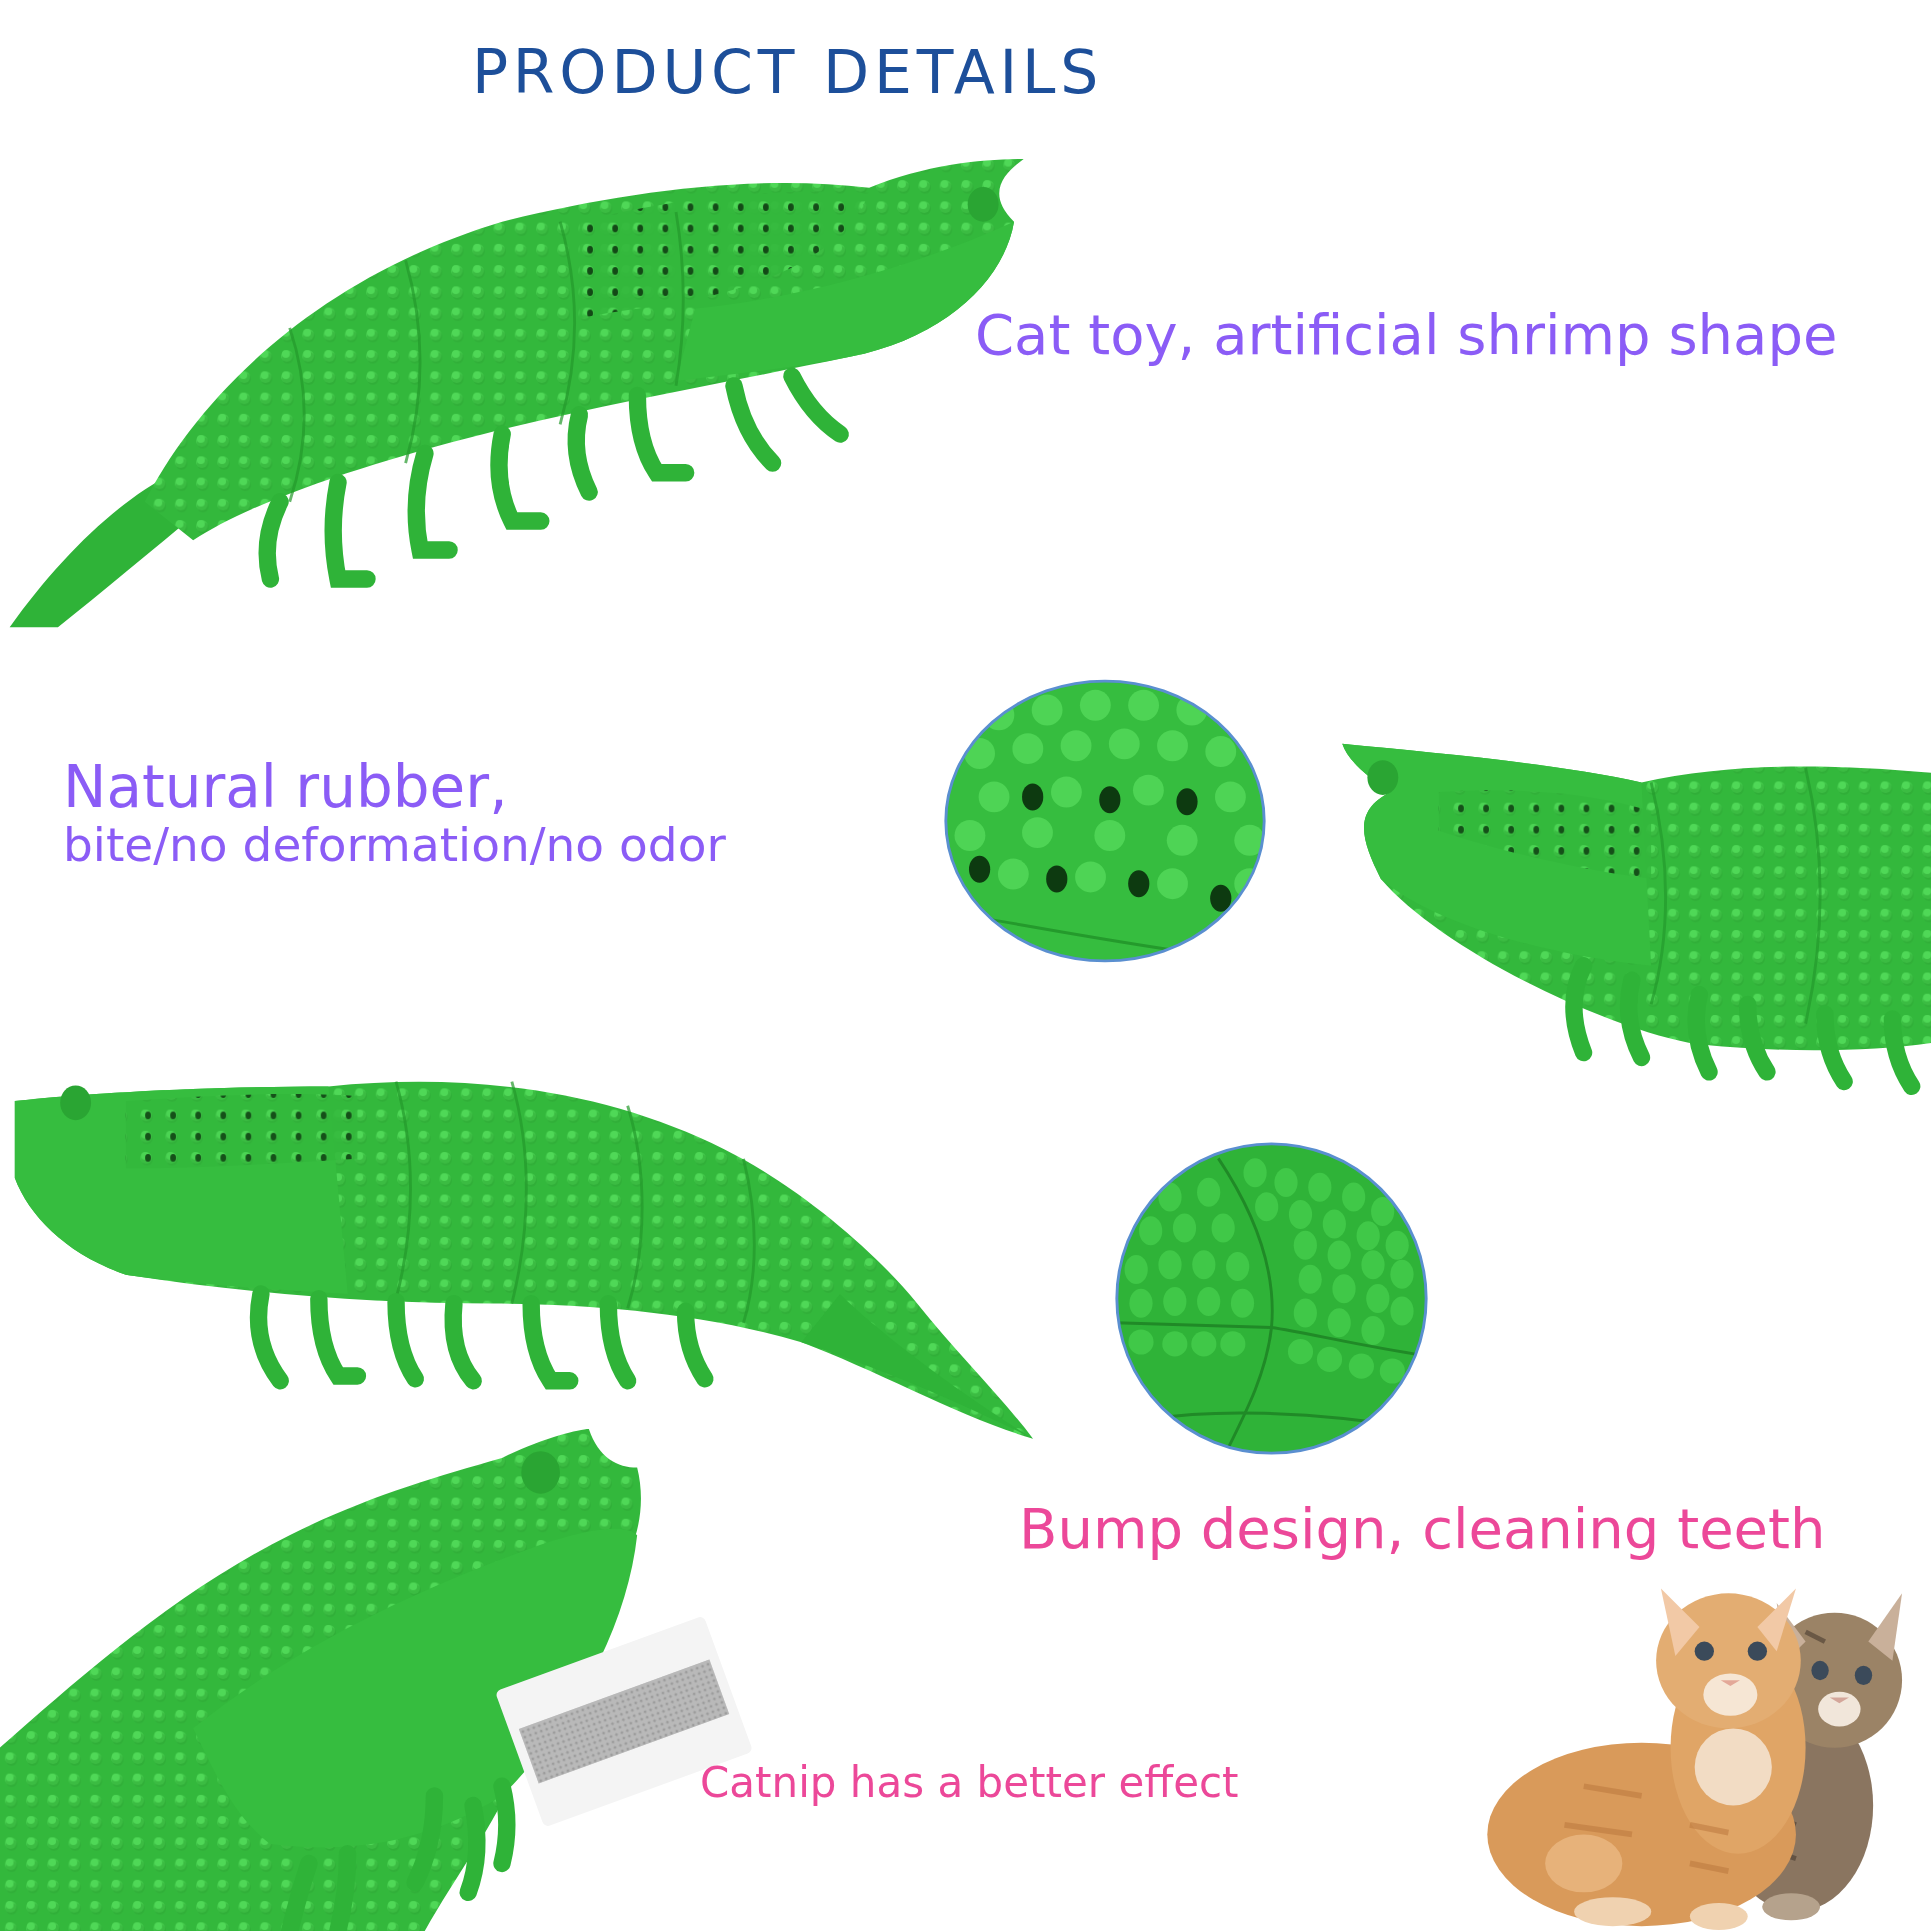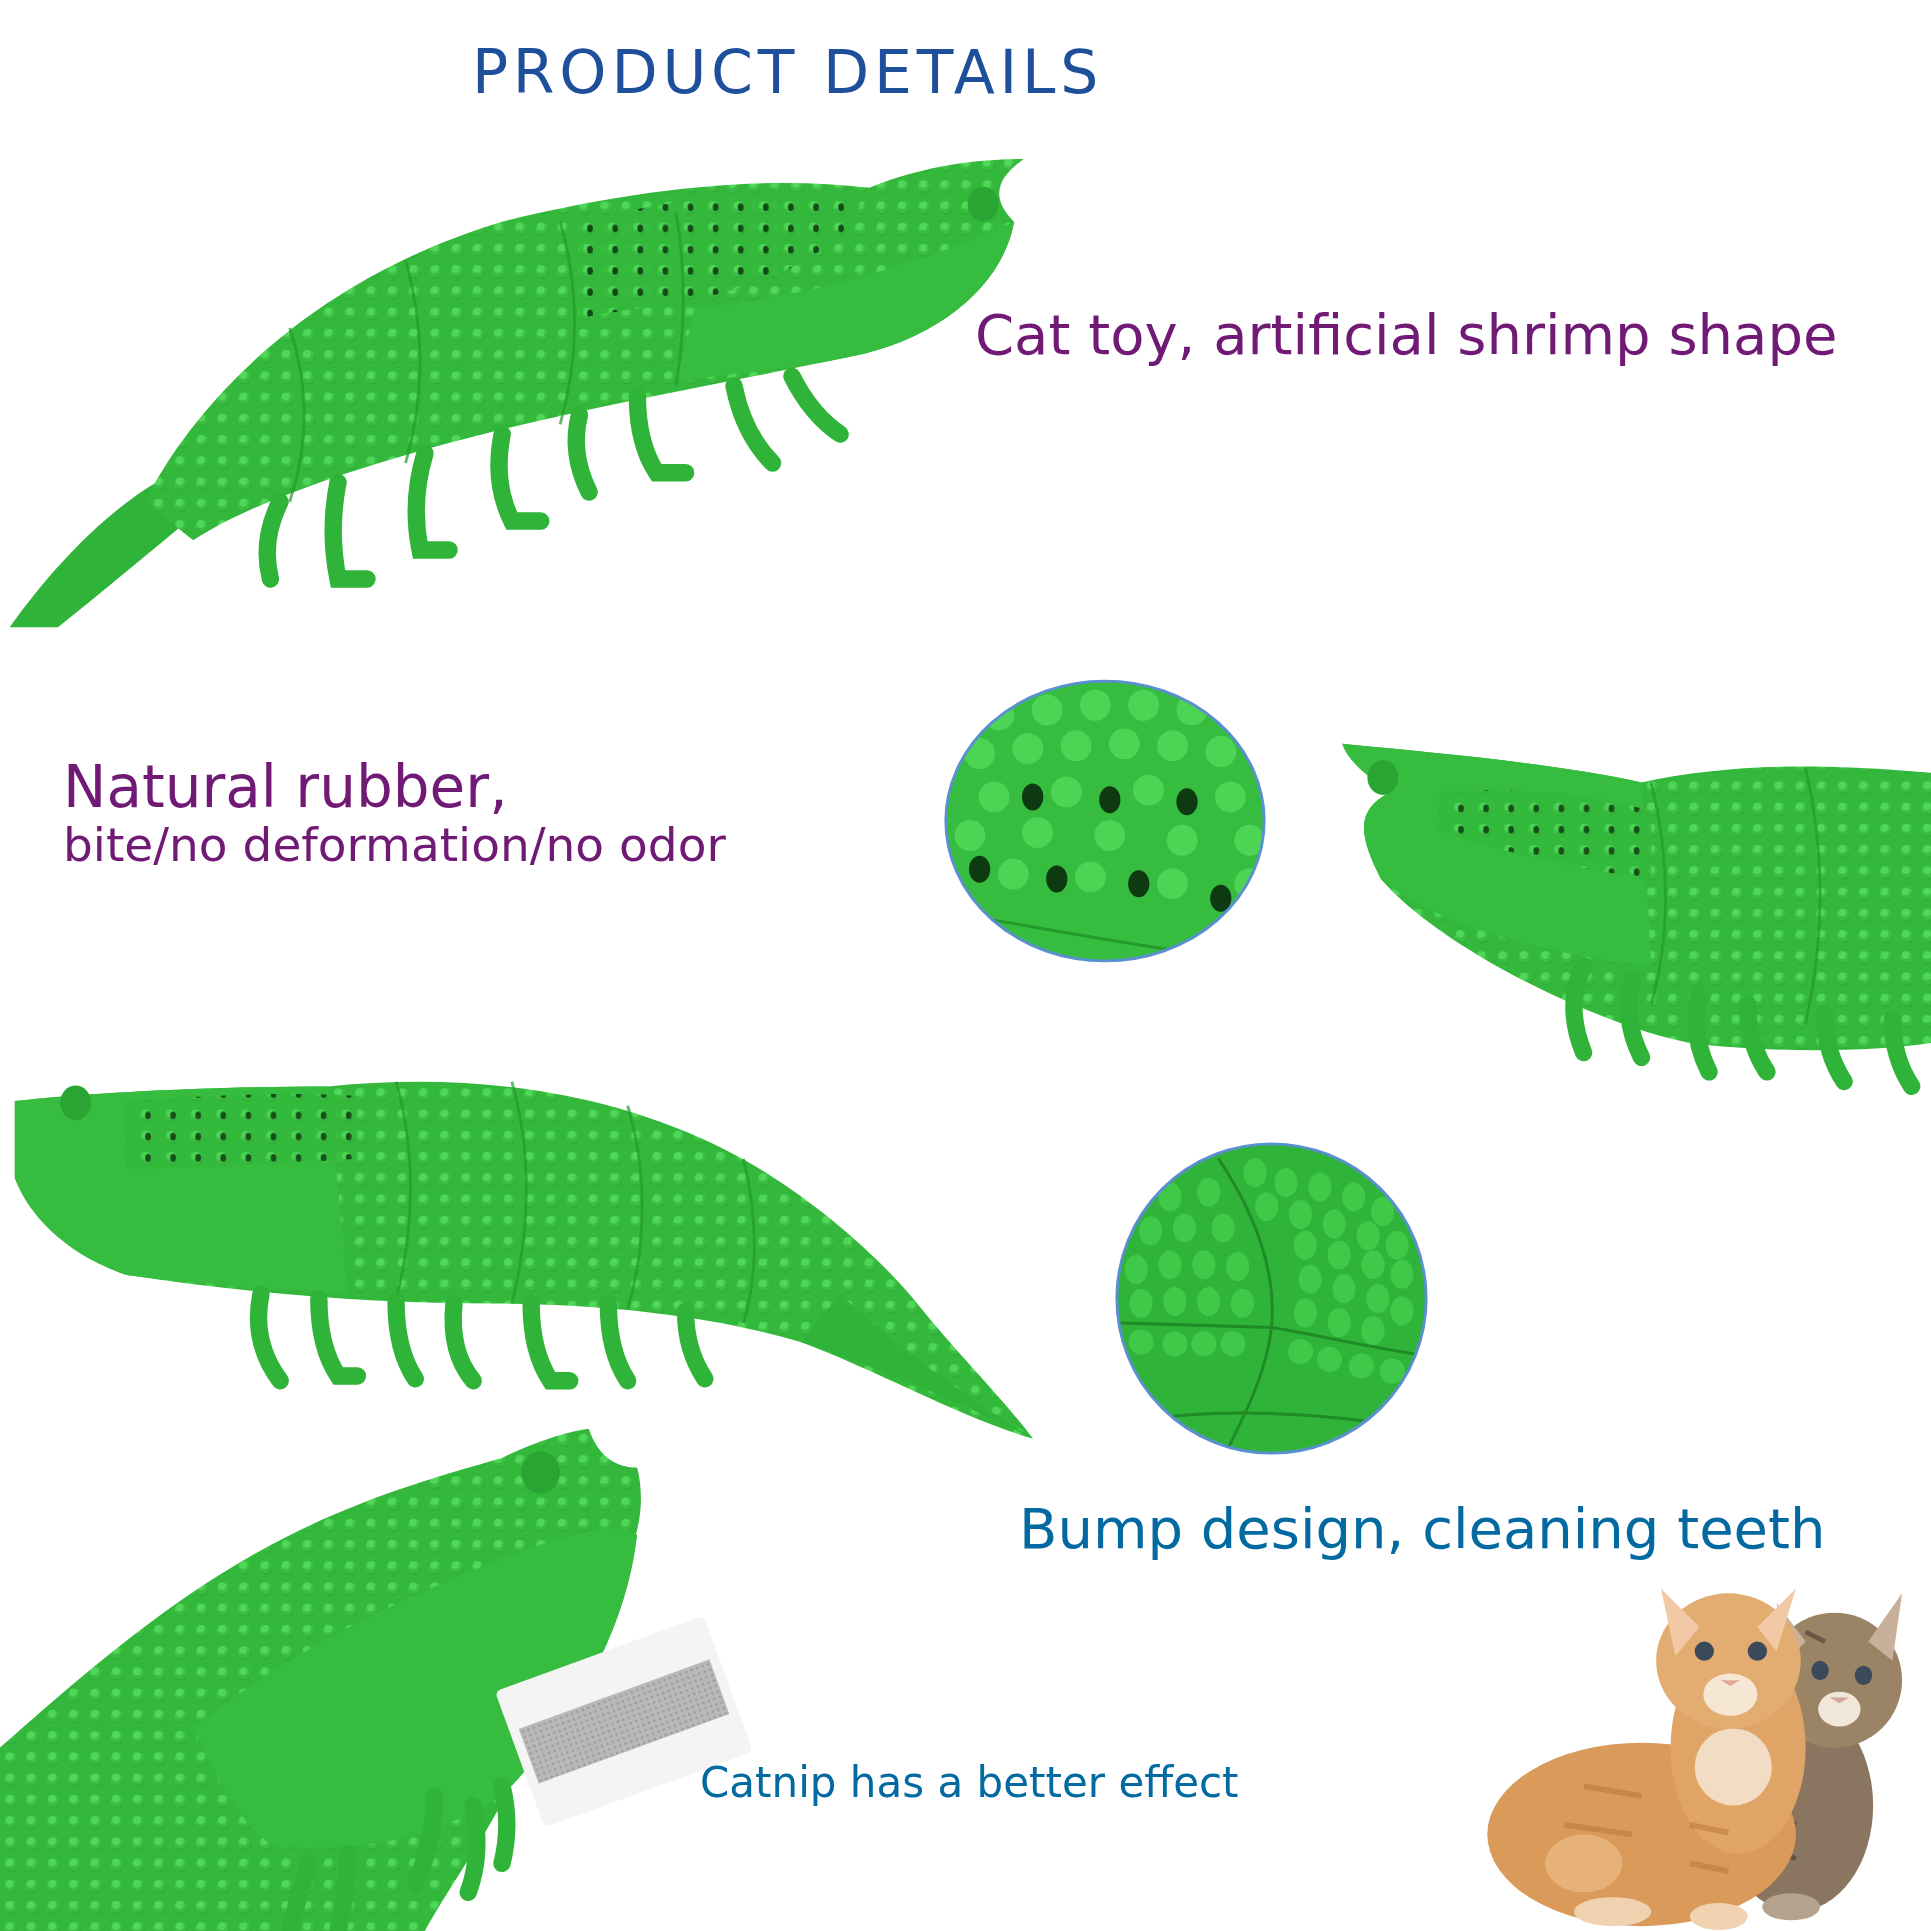--- a/index.html
+++ b/index.html
@@ -1,21 +1,21 @@
 <!DOCTYPE html>
 <html><head>
 <meta charset="utf-8">
 <style>
   html, body { margin:0; padding:0; background:#ffffff; }
   body { width:1931px; height:1931px; position:relative; overflow:hidden; font-family:"DejaVu Sans", "Liberation Sans", sans-serif; }
   .abs { position:absolute; }
   .title { left:0; width:1575px; top:37px; text-align:center; font-size:60px; letter-spacing:4.8px; color:#1d4f9a; font-weight:normal; }
   .cap { white-space:nowrap; font-size:58px; line-height:1; }
-  .cap-light { color:#701a75; }
-  .cap-mid { color:#0369a1; }
+  .cap-light { color:#8b5cf6; }
+  .cap-mid { color:#ec4899; }
   svg { position:absolute; overflow:visible; }
 </style>
 </head>
 <body>
 
 <div class="abs title">PRODUCT DETAILS</div>
 
 <svg style="left:0;top:154px;" width="1043" height="483" viewBox="0 0 1080 500">
   <defs>
     <pattern id="bumps" width="22" height="22" patternUnits="userSpaceOnUse">

